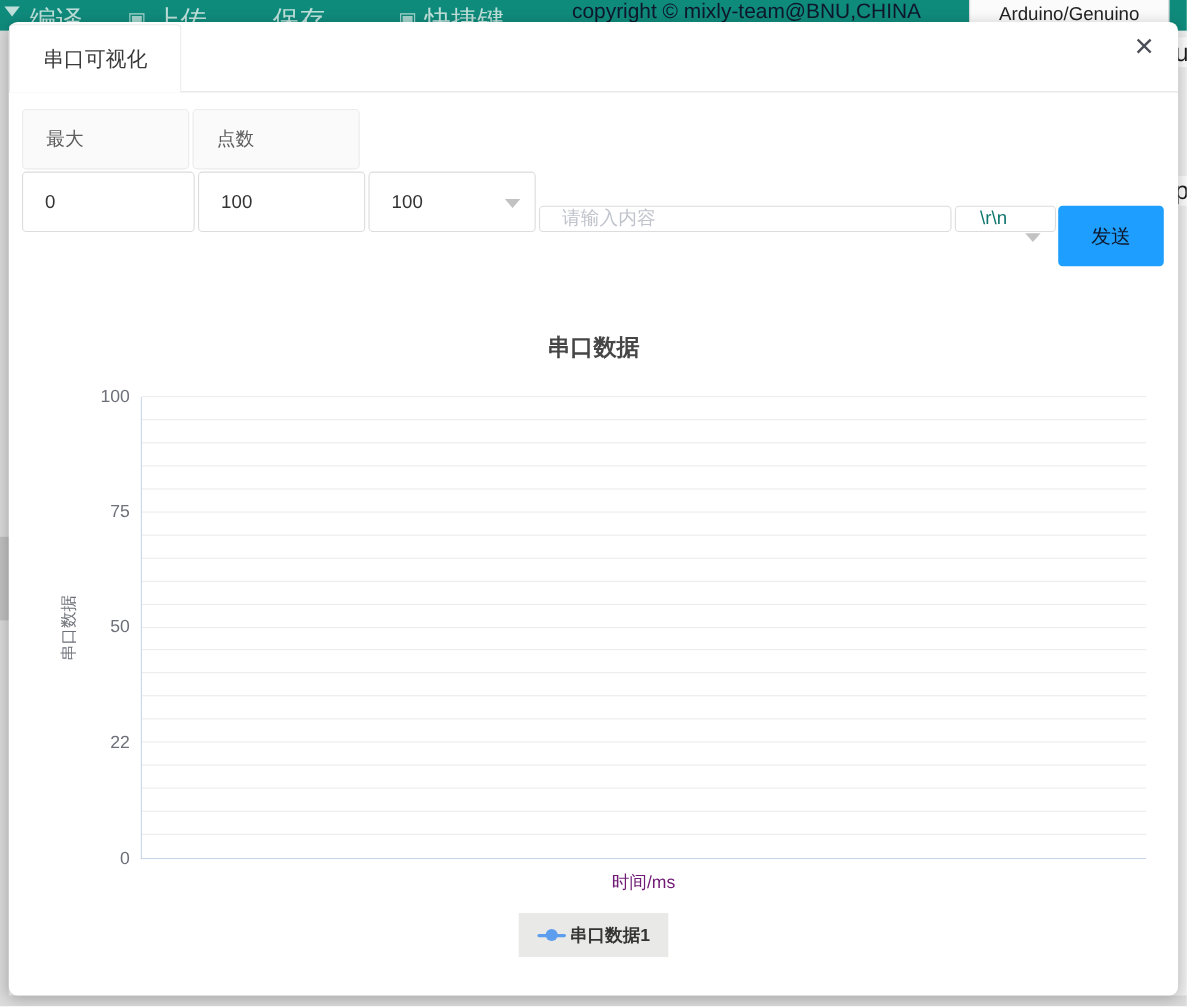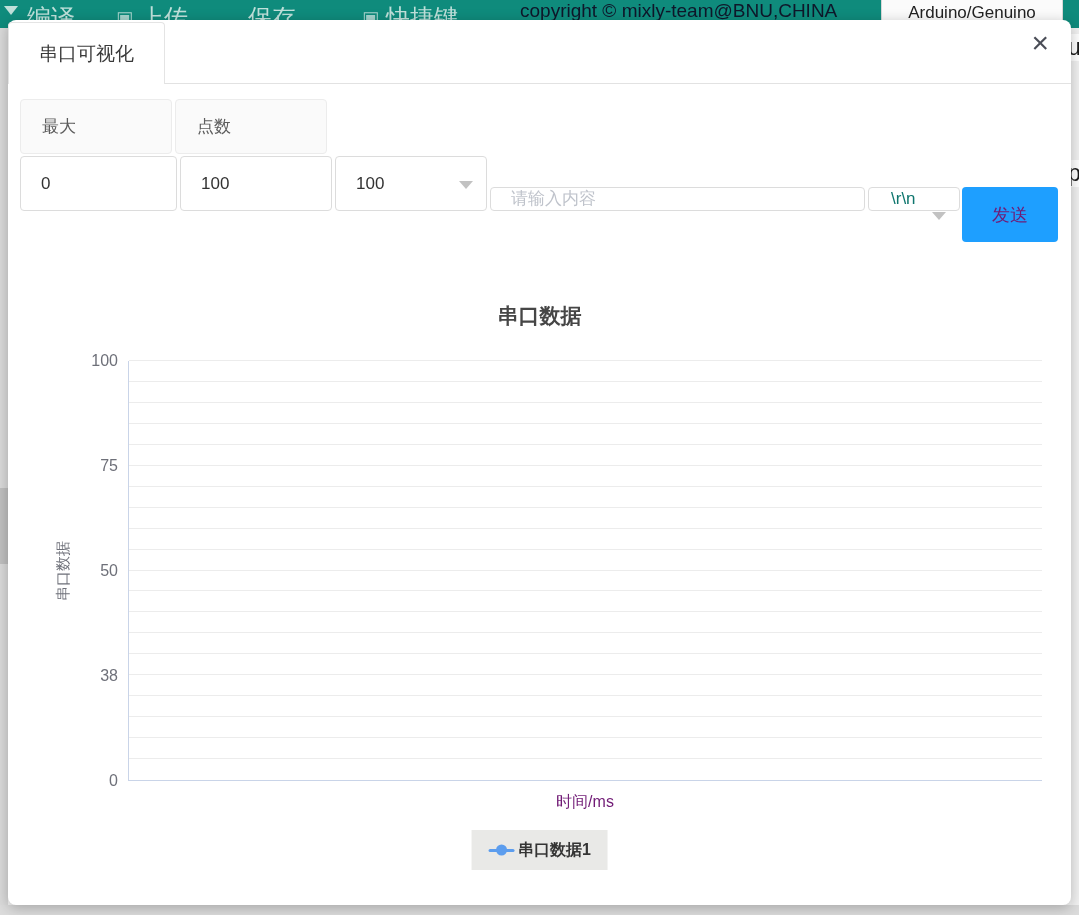--- a/index.html
+++ b/index.html
@@ -49,21 +49,21 @@
   .icell input { width:100%; height:100%; border:none; outline:none; background:transparent;
                  font-family:inherit; font-size:17px; color:#333; padding-left:20px; }
   .icell input::placeholder { color:#bfc3cb; }
   .caret { position:absolute; right:13px; top:24px; width:0; height:0;
            border-left:7px solid transparent; border-right:7px solid transparent; border-top:8px solid #c2c2c2; }
   .send-group { flex:1; display:flex; margin-right:0;margin-top:31px; }
   .send-input { flex:1; margin-right:3px; }
   .le-select { width:92px; margin-right:2px; }
   .le-select .val { position:absolute; left:22px; top:0; height:100%; display:flex; align-items:center;
                     font-size:17px; color:#0f766e; }
-  .send-btn { width:96px; height:55px; border:none; border-radius:4px; background:#1e9fff; color:#701a75;
+  .send-btn { width:96px; height:55px; border:none; border-radius:4px; background:#1e9fff; color:#0f172a;
               font-size:18px; font-family:inherit; cursor:pointer; }
 
   
   .chart { position:absolute; left:0; top:260px; width:100%; height:600px; }
   .chart-title { position:absolute; top:22px; width:100%; text-align:center; font-size:21px; font-weight:bold;
                  color:#464646; }
   .plot { position:absolute; left:120px; top:81px; width:914px; height:420px;
           border-left:1px solid #c9d4e8; border-bottom:1px solid #c9d4e8; }
   .gridline { position:absolute; left:0; width:100%; height:1px; background:#ececec; }
   .yticks { position:absolute; left:0; top:81px; width:110px; height:420px; }
@@ -147,21 +147,21 @@
           </div>
           <button class="send-btn" style="background: rgb(30, 159, 255);">发送</button>
         </div>
       </div>
     </div>
 
     <div class="chart">
       <div class="chart-title">串口数据</div>
       <div class="yticks">
           <div class="ytick" style="bottom: 0%;">0</div>
-          <div class="ytick" style="bottom: 25%;">38</div>
+          <div class="ytick" style="bottom: 25%;">22</div>
           <div class="ytick" style="bottom: 50%;">50</div>
           <div class="ytick" style="bottom: 75%;">75</div>
           <div class="ytick" style="bottom: 100%;">100</div>
         </div>
       <div class="ylabel">串口数据</div>
       <div class="plot" style="border-color: rgb(201, 212, 232);">
           <div class="gridline" style="background: rgb(236, 236, 236); bottom: 5%;"></div>
           <div class="gridline" style="background: rgb(236, 236, 236); bottom: 10%;"></div>
           <div class="gridline" style="background: rgb(236, 236, 236); bottom: 15%;"></div>
           <div class="gridline" style="background: rgb(236, 236, 236); bottom: 20%;"></div>

